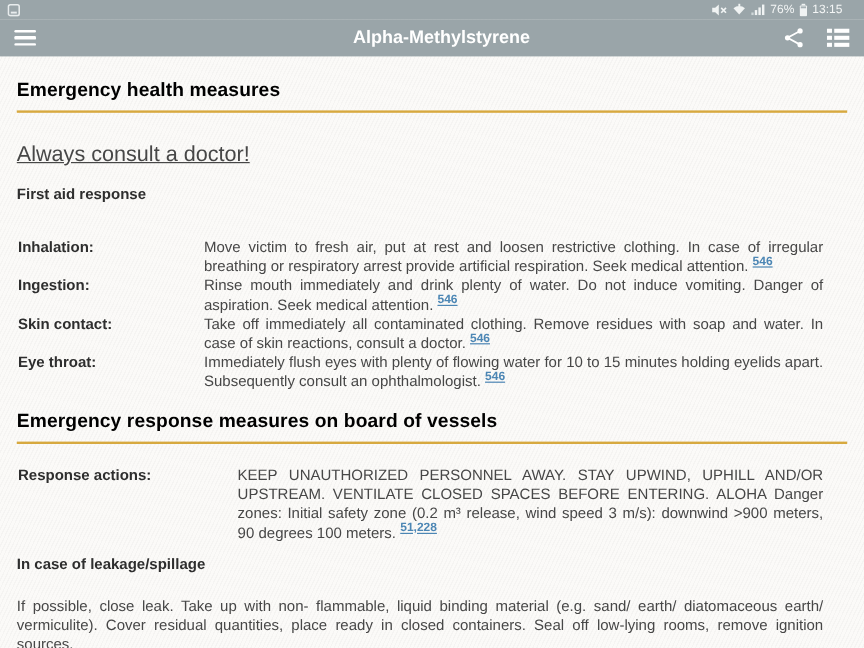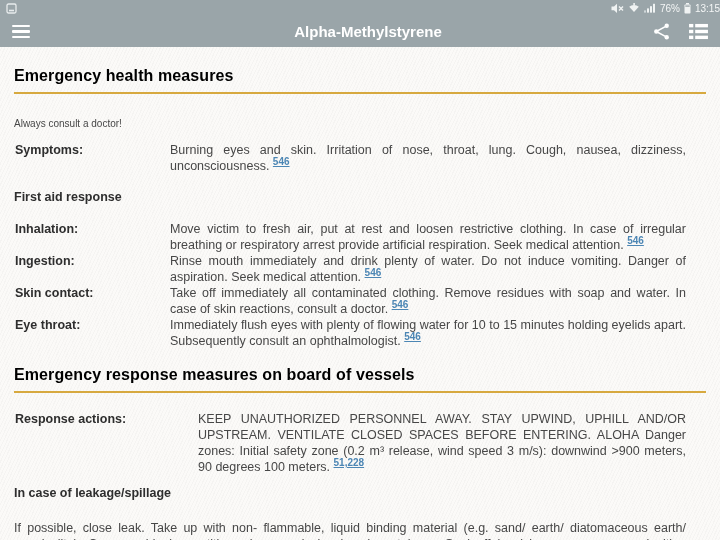--- a/index.html
+++ b/index.html
@@ -12,21 +12,21 @@
       transparent 1px, transparent 3px);
     color: #474747;
   }
 
   
   .status-bar {
     height: 16px;
     background: #9aa5a9;
     display: flex;
     align-items: center;
-    padding: 0 0 0 6px;
+    padding: 0 18px 0 6px;
     color: #fff;
   }
   .status-bar .spacer { flex: 1; }
   .status-right { display: flex; align-items: center; gap: 4px; }
   .status-text { font-size: 10px; color: #f4f6f6; letter-spacing: 0px; }
   .sicon { display: inline-flex; align-items: center; }
 
   
   .app-bar {
     height: 31px;
@@ -55,21 +55,21 @@
   .section-title {
     font-size: 16px;
     font-weight: bold;
     color: #000000;
     letter-spacing: 0.1px;
   }
   .section-title.first { margin-top: 20px; }
   .section-title.second { margin-top: 17px; }
   .rule { height: 2px; background: #d7a93f; margin-top: 7px; }
 
-  .note { margin-top: 24px; font-size: 10px; color: #474747; }
+  .note { margin-top: 24px; font-size: 18px; color: #474747; text-decoration: underline; }
 
   .row { display: flex; align-items: flex-start; }
   .row-label {
     width: 156px;
     flex: 0 0 156px;
     font-size: 12.5px;
     font-weight: bold;
     color: #2e2e2e;
     padding-left: 1px;
     line-height: 16px;
@@ -94,21 +94,21 @@
   }
   .subheader {
     font-size: 12.5px;
     font-weight: bold;
     color: #2e2e2e;
     line-height: 16px;
   }
 
   .mt-sym { margin-top: 13px; }
   .mt-sub1 { margin-top: 15px; }
-  .mt-inh { margin-top: 16px; }
+  .mt-inh { margin-top: 28px; }
   .mt-resp { margin-top: 18px; gap: 28px; }
   .mt-sub2 { margin-top: 10px; }
   .mt-open { margin-top: 19px; }
 </style>
 </head>
 <body>
 
 <div class="status-bar">
   <span class="sicon">
     <svg width="11" height="11" viewBox="0 0 11 11">
@@ -179,24 +179,20 @@
   </div>
 </div>
 
 <div class="content">
 
   <h2 class="section-title first">Emergency health measures</h2>
   <div class="rule"></div>
 
   <div class="note">Always consult a doctor!</div>
 
-  <div class="row mt-sym">
-    <div class="row-label">Symptoms:</div>
-    <div class="row-text"><span>Burning eyes and skin. Irritation of nose, throat, lung. Cough, nausea, dizziness, unconsciousness.</span> <a class="ref">546</a></div>
-  </div>
 
   <div class="subheader mt-sub1">First aid response</div>
 
   <div class="row mt-inh">
     <div class="row-label">Inhalation:</div>
     <div class="row-text"><span>Move victim to fresh air, put at rest and loosen restrictive clothing. In case of irregular breathing or respiratory arrest provide artificial respiration. Seek medical attention.</span> <a class="ref">546</a></div>
   </div>
 
   <div class="row">
     <div class="row-label">Ingestion:</div>

